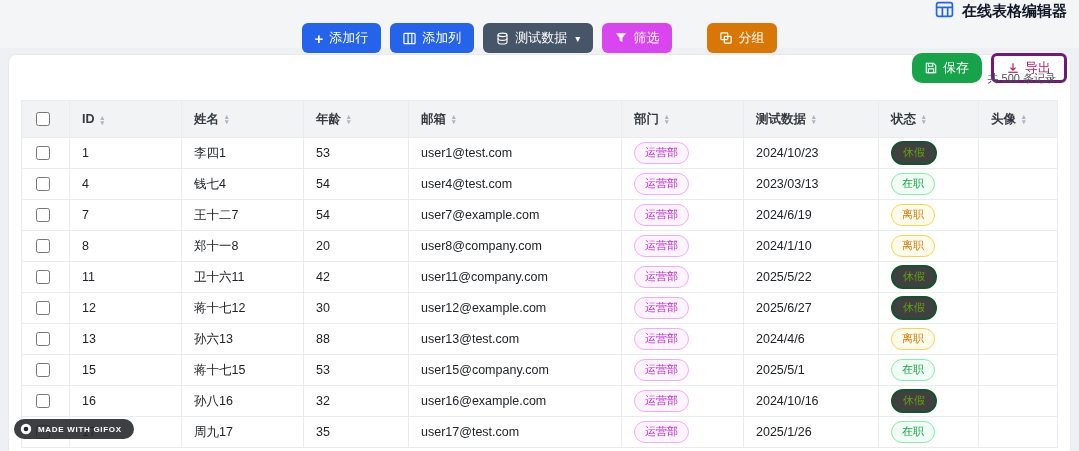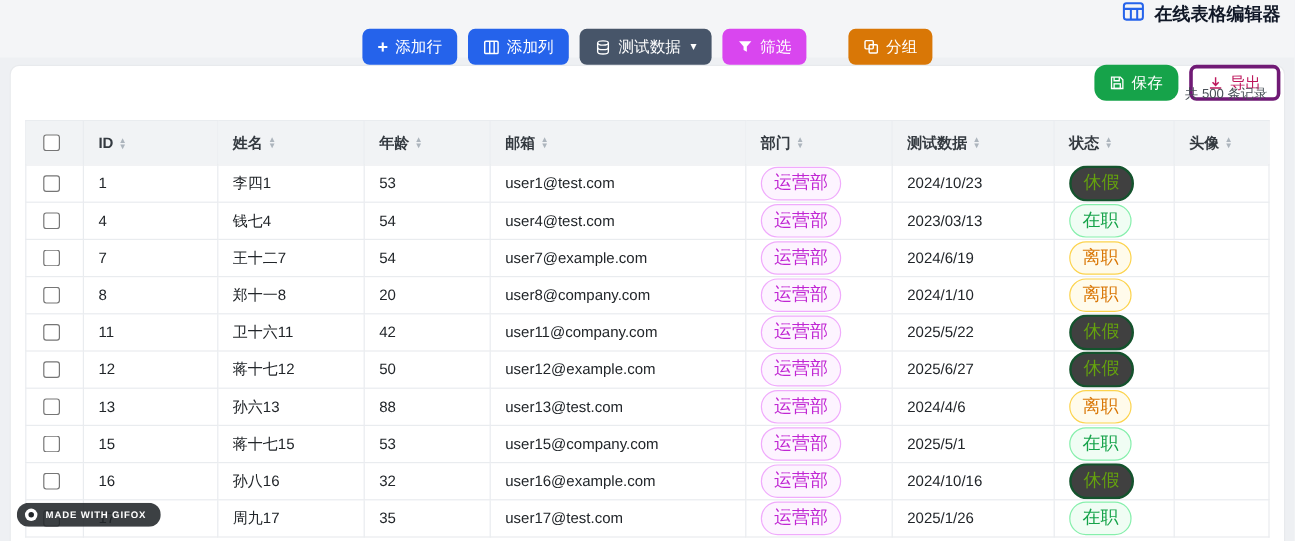--- a/index.html
+++ b/index.html
@@ -68,21 +68,21 @@
   .sort {
     display:inline-flex; flex-direction:column;
     font-size:7px; line-height:5px; color:#adb5bd;
     margin-left:6px; vertical-align:middle;
     cursor:pointer;
   }
   .sort i { font-style:normal; }
 
   .badge {
     display:inline-block; padding:2px 10px;
-    border-radius:999px; font-size:15px; line-height:1.45;
+    border-radius:999px; font-size:11px; line-height:1.45;font-family:Liberation Serif, serif;
   }
   .badge-dept   { color:#c026d3; background:#fdf4ff; border:1px solid #f0abfc; }
   .badge-green  { color:#16a34a; background:#f0fdf4; border:1px solid #86efac; }
   .badge-olive  { color:#65a30d; background:#404040; border:2px solid #14532d; }
   .badge-orange { color:#d97706; background:#fffbeb; border:1px solid #fcd34d; }
 
   
   .watermark {
     position:fixed; left:14px; bottom:12px;
     background:rgba(33,37,41,.88); color:#ffffff;
@@ -317,21 +317,21 @@
       <span class="badge badge-olive">休假</span>
     </td>
     <td></td>
   </tr>
         <tr>
     <td class="c-check">
       <input type="checkbox" style="">
     </td>
     <td>12</td>
     <td>蒋十七12</td>
-    <td>50</td>
+    <td>30</td>
     <td>user12@example.com</td>
     <td>
       <span class="badge badge-dept">运营部</span>
     </td>
     <td>2025/6/27</td>
     <td>
       <span class="badge badge-olive">休假</span>
     </td>
     <td></td>
   </tr>

